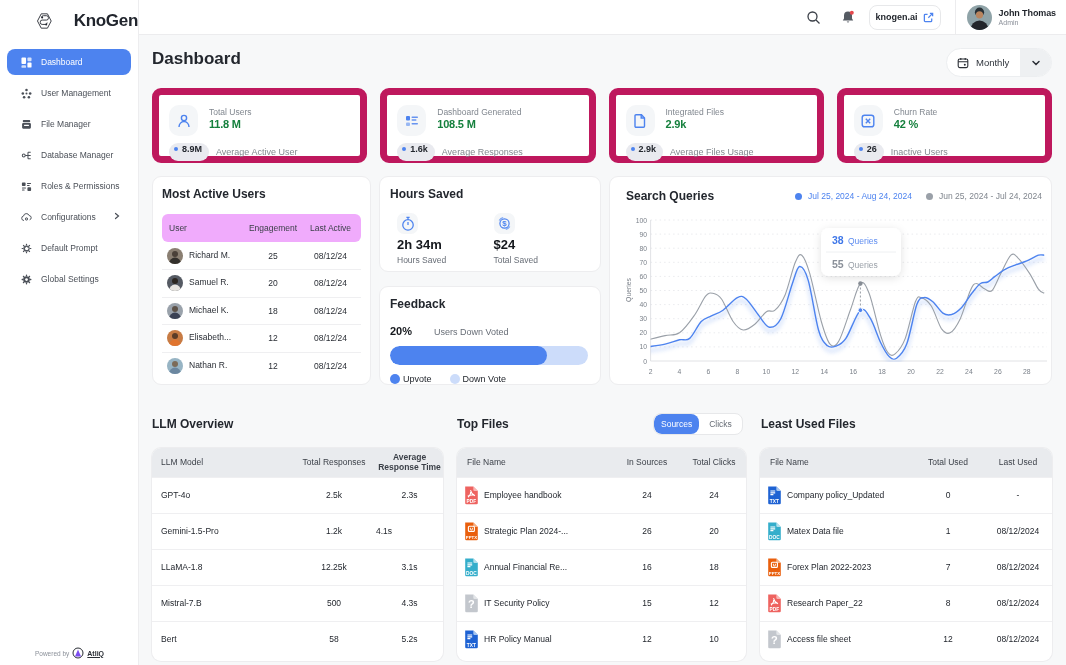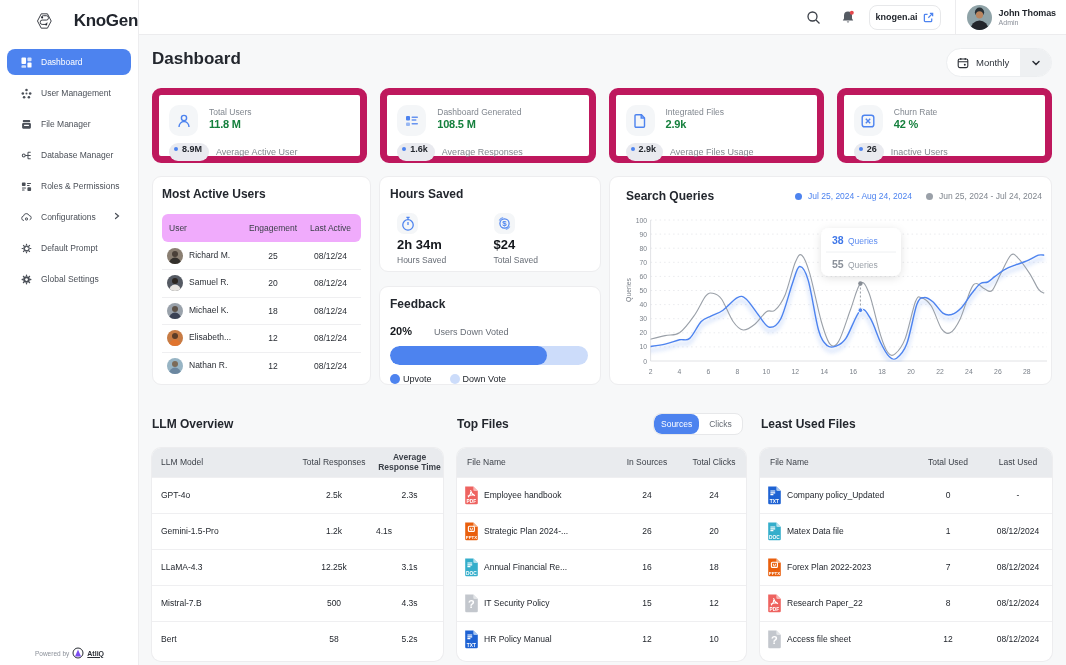--- a/index.html
+++ b/index.html
@@ -550,21 +550,21 @@
               <td style="padding-left:9px">GPT-4o</td>
               <td style="text-align:center">2.5k</td>
               <td style="text-align:center">2.3s</td>
             </tr>
         <tr>
               <td style="padding-left:9px">Gemini-1.5-Pro</td>
               <td style="text-align:center">1.2k</td>
               <td style="">4.1s</td>
             </tr>
         <tr>
-              <td style="padding-left:9px">LLaMA-4.3</td>
+              <td style="padding-left:9px">LLaMA-1.8</td>
               <td style="text-align:center">12.25k</td>
               <td style="text-align:center">3.1s</td>
             </tr>
         <tr>
               <td style="padding-left:9px">Mistral-7.B</td>
               <td style="text-align:center">500</td>
               <td style="text-align:center">4.3s</td>
             </tr>
         <tr>
               <td style="padding-left:9px">Bert</td>

